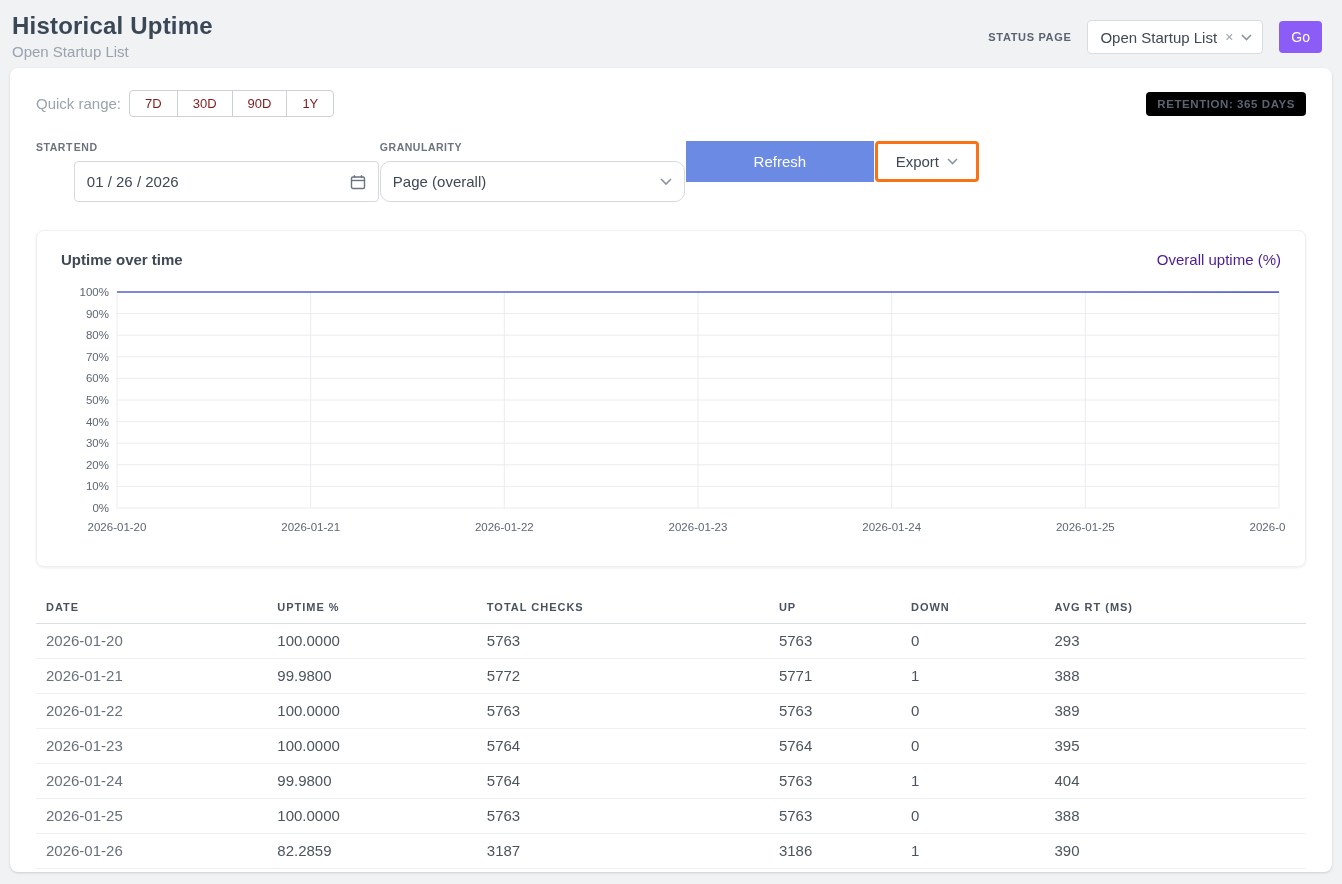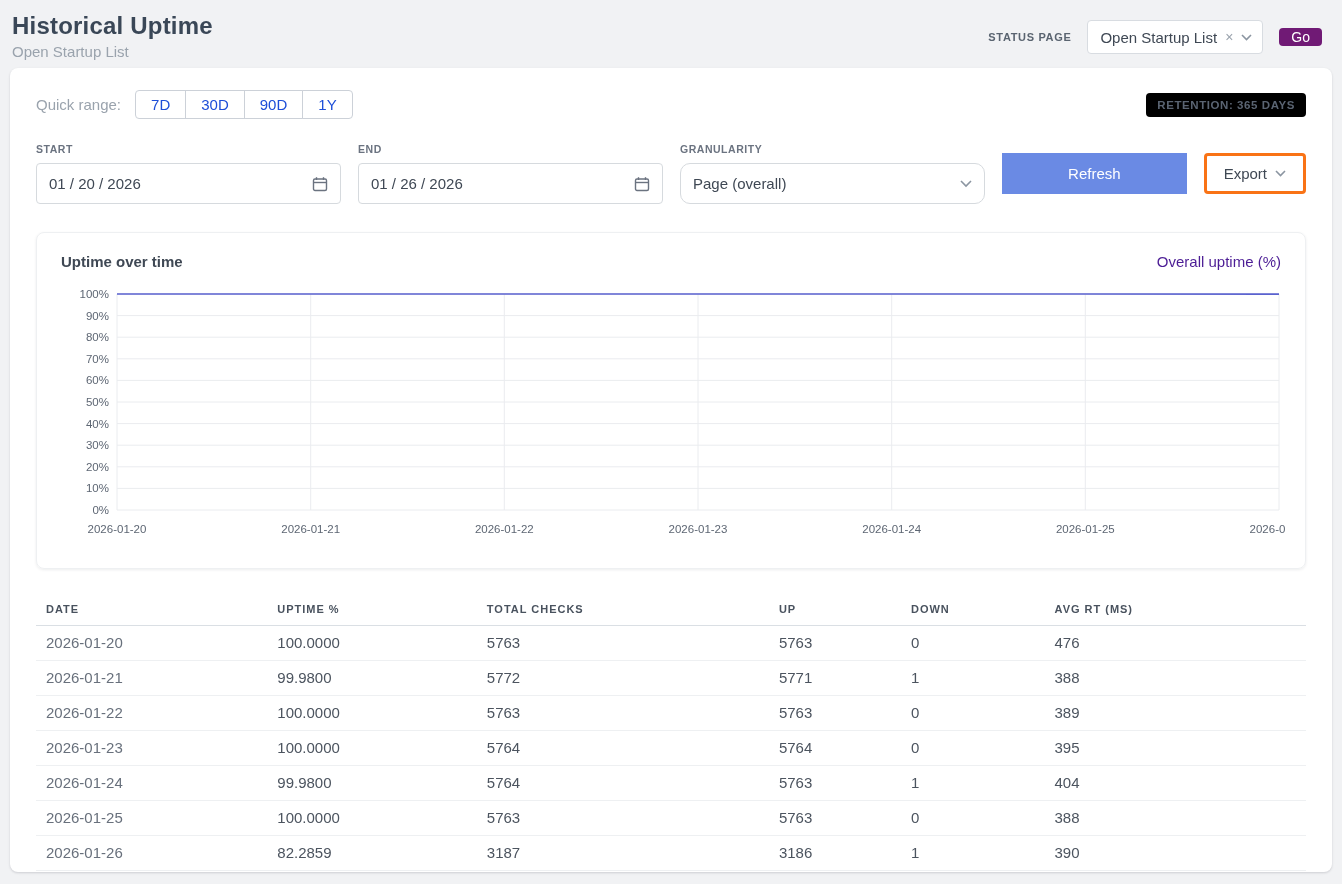--- a/index.html
+++ b/index.html
@@ -20,52 +20,52 @@
   .header-right { display:flex; align-items:center; gap:16px; margin-top:8px; }
   .status-page-label { font-size:11px; font-weight:700; color:#5a6470; letter-spacing:.06em; }
   .status-select {
     display:flex; align-items:center; gap:8px;
     background:#fff; border:1px solid #d8dce1; border-radius:4px;
     height:34px; padding:0 10px 0 12px; font-size:15px; color:#3f4854; cursor:pointer;
   }
   .status-clear { color:#9aa3ad; font-size:14px; cursor:pointer; }
   .chev { stroke:#8b95a1; fill:none; stroke-width:1.6; }
   .go-button {
-    background:#701a75; color:#fff; border:none; border-radius:4px;
-    height:18px; padding:0 12px; font-size:14px; cursor:pointer;
+    background:#8b5cf6; color:#fff; border:none; border-radius:4px;
+    height:32px; padding:0 12px; font-size:14px; cursor:pointer;
     font-family:"Liberation Sans", sans-serif;
   }
 
   
   .main-card {
     background:#fff; margin:0 10px; border-radius:8px;
     box-shadow:0 1px 2px rgba(16,24,40,.06), 0 1px 3px rgba(16,24,40,.10);
     padding:22px 26px 18px 26px;
     height:804px;
   }
 
   
   .quick-row { display:flex; align-items:center; justify-content:space-between; margin-bottom:24px; }
-  .quick-left { display:flex; align-items:center; gap:14px; }
+  .quick-left { display:flex; align-items:center; gap:8px; }
   .quick-label { font-size:15px; color:#9aa3ad; }
   .seg { display:flex; }
   .seg button {
-    background:#fff; border:1px solid #ccd1d8; color:#1d4ed8;
-    font-size:15px; padding:5px 15px; margin-left:-1px; cursor:pointer;
+    background:#fff; border:1px solid #ccd1d8; color:#7f1d1d;
+    font-size:13px; padding:5px 15px; margin-left:-1px; cursor:pointer;
     font-family:"Liberation Sans", sans-serif;
   }
   .seg button:first-child { border-radius:4px 0 0 4px; margin-left:0; }
   .seg button:last-child { border-radius:0 4px 4px 0; }
   .retention-badge {
     background:#000000; color:#5a6472; font-size:11.5px; font-weight:700;
     letter-spacing:.05em; padding:6px 11px; border-radius:4px;
   }
 
   
-  .form-row { display:flex; gap:17px; align-items:center; margin-bottom:28px; }
+  .form-row { display:flex; gap:1px; align-items:flex-start; margin-bottom:28px; }
   .field { display:flex; flex-direction:column; }
   .field-label { font-size:10.5px; font-weight:700; color:#6b7380; letter-spacing:.05em; margin-bottom:8px; }
   .input-box {
     display:flex; align-items:center; justify-content:space-between;
     width:305px; height:41px; border:1px solid #d6dade; border-radius:4px;
     padding:0 12px; font-size:15px; color:#3f4854; background:#fff; cursor:text;
   }
   .select-box { cursor:pointer;border-radius:10px; }
   .refresh-button {
     background:#6a8ae4; color:#fff; border:none; border-radius:0;
@@ -136,29 +136,20 @@
         <button>90D</button>
         <button>1Y</button>
       </div>
     </div>
     <span class="retention-badge">RETENTION: 365 DAYS</span>
   </div>
 
   <div class="form-row">
     <div class="field">
       <span class="field-label">START</span>
-      <div class="input-box">
-        <span>01 / 20 / 2026</span>
-        <svg class="cal-icon" width="16" height="16" viewBox="0 0 16 16">
-            <rect x="1.5" y="3" width="13" height="11.5" rx="1.5"></rect>
-            <line x1="1.5" y1="6.5" x2="14.5" y2="6.5"></line>
-            <line x1="4.5" y1="1.2" x2="4.5" y2="4"></line>
-            <line x1="11.5" y1="1.2" x2="11.5" y2="4"></line>
-          </svg>
-      </div>
     </div>
     <div class="field">
       <span class="field-label">END</span>
       <div class="input-box">
         <span>01 / 26 / 2026</span>
         <svg class="cal-icon" width="16" height="16" viewBox="0 0 16 16">
             <rect x="1.5" y="3" width="13" height="11.5" rx="1.5"></rect>
             <line x1="1.5" y1="6.5" x2="14.5" y2="6.5"></line>
             <line x1="4.5" y1="1.2" x2="4.5" y2="4"></line>
             <line x1="11.5" y1="1.2" x2="11.5" y2="4"></line>
@@ -248,21 +239,21 @@
         <th>AVG RT (MS)</th>
       </tr>
     </thead>
     <tbody>
         <tr>
           <td class="date-cell">2026-01-20</td>
           <td>100.0000</td>
           <td>5763</td>
           <td>5763</td>
           <td>0</td>
-          <td>476</td>
+          <td>293</td>
         </tr>
         <tr>
           <td class="date-cell">2026-01-21</td>
           <td>99.9800</td>
           <td>5772</td>
           <td>5771</td>
           <td>1</td>
           <td>388</td>
         </tr>
         <tr>

